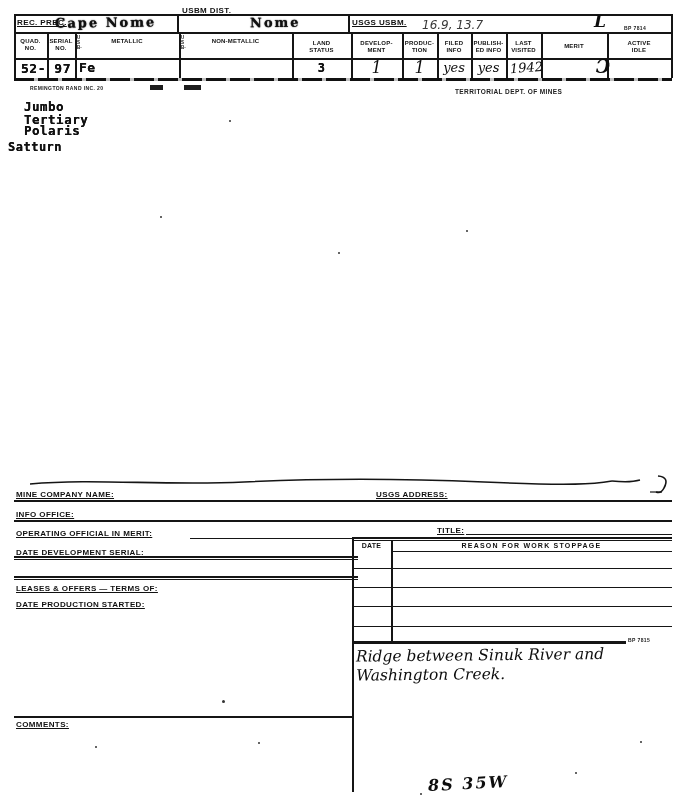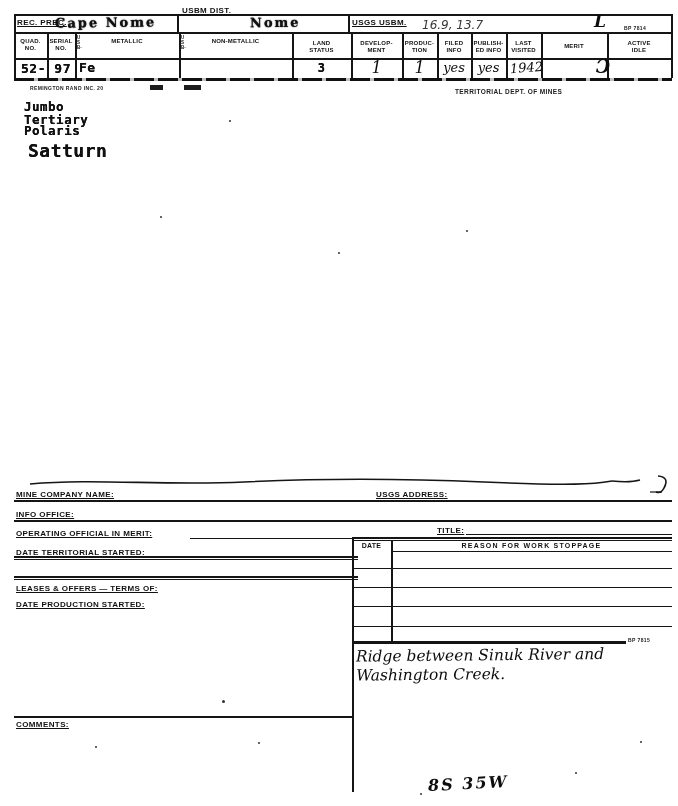--- a/index.html
+++ b/index.html
@@ -99,21 +99,21 @@
   <span class="hand" style="left:596px;top:56px;font-size:18px;font-weight:700">Ɔ</span>
 
   <span class="tiny" style="left:30px;top:85px">REMINGTON RAND INC. 20</span>
   <i style="position:absolute;left:150px;top:85px;width:13px;height:5px;background:#1d1d1d;filter:blur(.4px)"></i>
   <i style="position:absolute;left:184px;top:85px;width:17px;height:5px;background:#1d1d1d;filter:blur(.4px)"></i>
   <span class="tiny" style="left:455px;top:88px;font-size:6.5px">TERRITORIAL DEPT. OF MINES</span>
 
   <span class="type" style="left:24px;top:99px;font-size:12.5px">Jumbo</span>
   <span class="type" style="left:24px;top:112px;font-size:12.5px">Tertiary</span>
   <span class="type" style="left:24px;top:123px;font-size:12.5px">Polaris</span>
-  <span class="type" style="left:28px;top:140px;font-size:18px">Satturn</span>
+  <span class="type" style="left:8px;top:140px;font-size:12px">Satturn</span>
 
   <i class="speck" style="left:229px;top:120px"></i>
   <i class="speck" style="left:160px;top:216px"></i>
   <i class="speck" style="left:338px;top:252px"></i>
   <i class="speck" style="left:466px;top:230px"></i>
   <i class="speck" style="left:222px;top:700px;width:3px;height:3px"></i>
   <i class="speck" style="left:95px;top:746px"></i>
   <i class="speck" style="left:258px;top:742px"></i>
   <i class="speck" style="left:640px;top:741px"></i>
   <i class="speck" style="left:575px;top:772px"></i>
@@ -133,21 +133,21 @@
   <span class="lbl u" style="left:16px;top:510px">INFO OFFICE:</span>
   <i class="hl" style="left:14px;top:520px;width:658px;height:2px"></i>
 
   <span class="lbl u" style="left:16px;top:529px">OPERATING OFFICIAL IN MERIT:</span>
   <span class="lbl u" style="left:437px;top:526px">TITLE:</span>
   <i class="hl" style="left:466px;top:534px;width:206px;height:1px"></i>
   <i class="hl" style="left:190px;top:538px;width:162px;height:1px"></i>
   <i class="hl" style="left:352px;top:537px;width:320px;height:2px"></i>
   <i class="hl" style="left:352px;top:540px;width:320px;height:1px"></i>
 
-  <span class="lbl u" style="left:16px;top:548px">DATE TERRITORIAL STARTED:</span>
+  <span class="lbl u" style="left:16px;top:548px">DATE DEVELOPMENT SERIAL:</span>
   <i class="hl" style="left:14px;top:556px;width:344px;height:2px"></i>
   <i class="hl" style="left:14px;top:559px;width:344px;height:1px"></i>
 
   <span class="lbl u" style="left:16px;top:600px">DATE PRODUCTION STARTED:</span>
   <i class="hl" style="left:14px;top:576px;width:344px;height:2px"></i>
   <i class="hl" style="left:14px;top:579px;width:344px;height:1px"></i>
 
   <span class="lbl u" style="left:16px;top:584px">LEASES &amp; OFFERS — TERMS OF:</span>
 
   <i class="vl" style="left:352px;top:537px;height:255px"></i>

